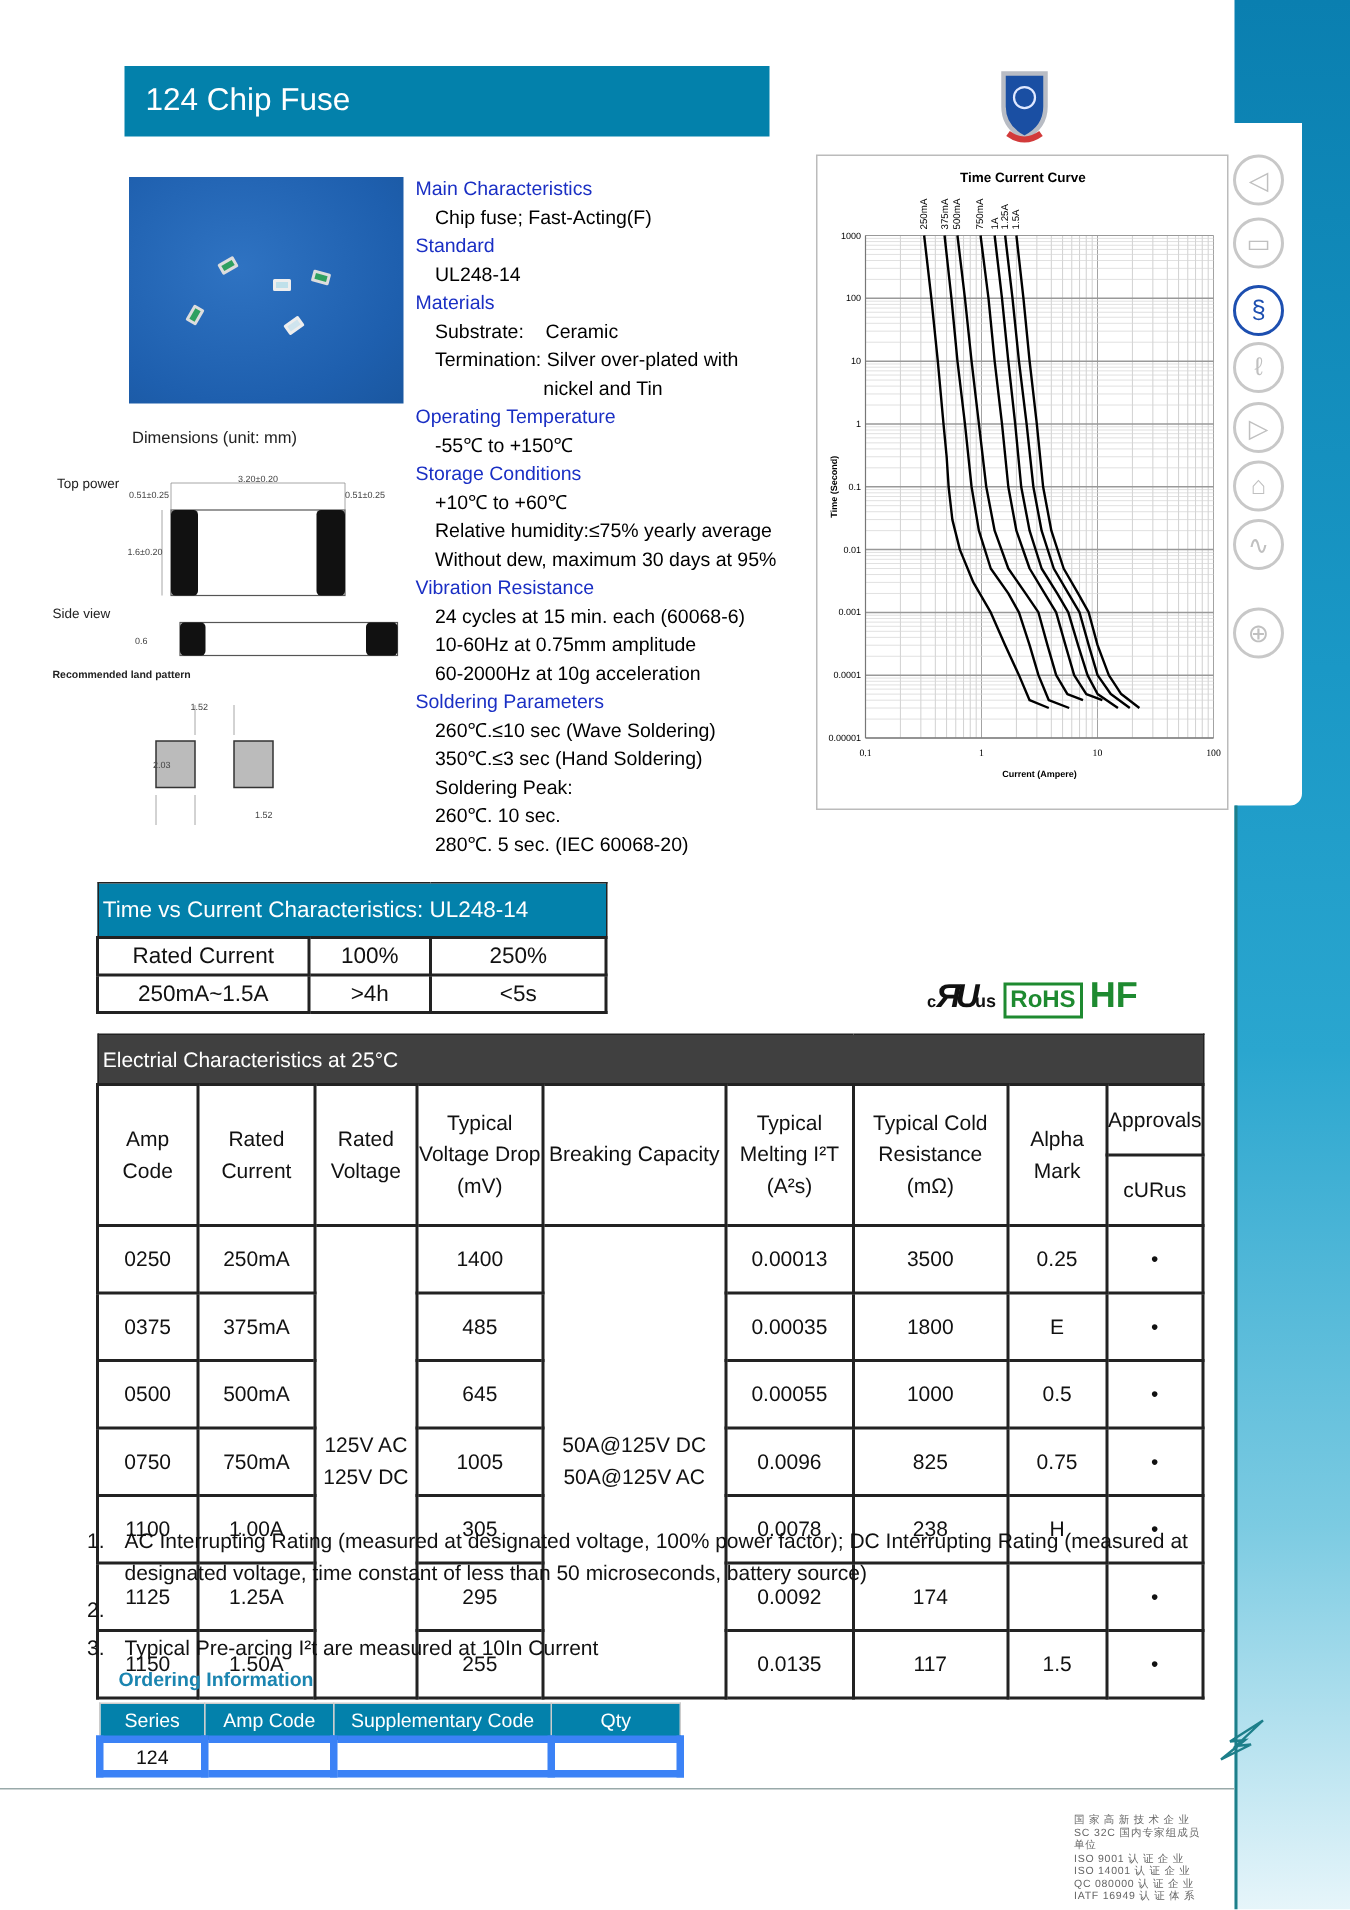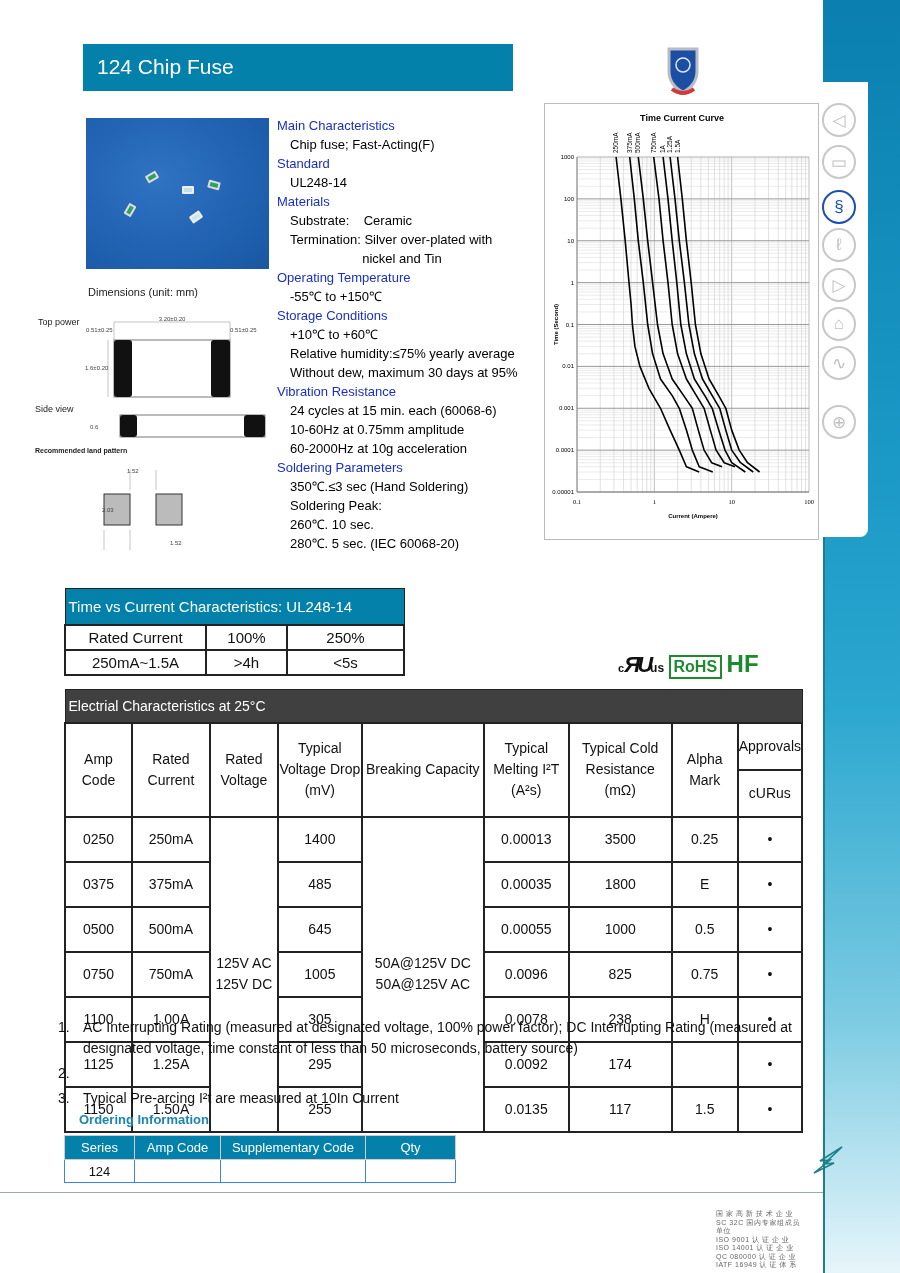--- a/index.html
+++ b/index.html
@@ -25,21 +25,21 @@
   .elec { left: 64px; top: 689px; width: 739px; }
   .elec .cap { background: #404040; color: #fff; font-size: 14px; text-align: left; padding: 4px 3px; height: 33px; border: 1px solid #222; font-weight: normal; }
   .elec th.col, .elec td { border: 2px solid #222; font-size: 14px; font-weight: normal; text-align: center; line-height: 21px; }
   .elec td { height: 45px; }
   .notes { left: 58px; top: 1017px; width: 740px; font-size: 14px; color: #111; line-height: 21px; }
   .notes li { list-style: none; display: flex; margin-bottom: 4px; }
   .notes .n { width: 25px; flex: none; }
   .order-title { left: 79px; top: 1112px; color: #1b85b0; font-weight: bold; font-size: 13px; }
   .order { left: 64px; top: 1135px; width: 392px; }
   .order th { background: #0381ab; color: #fff; font-weight: normal; font-size: 13px; height: 24px; border: 1px solid #ccc; }
-  .order td { border: 1px solid #3b82f6; font-size: 13px; text-align: center; height: 23px; }
+  .order td { border: 5px solid #3b82f6; font-size: 13px; text-align: center; height: 23px; }
   .foot-line { left: 0; top: 1192px; width: 823px; height: 1px; background: #9aa; }
   .cert { left: 716px; top: 1210px; font-size: 7px; line-height: 8.5px; color: #666; letter-spacing: 0.5px; text-align: justify; width: 84px; }
   .logos { left: 618px; top: 650px; width: 185px; height: 30px; }
   .rohs { display: inline-block; border: 2px solid #1e8a30; color: #1e8a30; font-weight: bold; font-size: 16px; padding: 0 3px; line-height: 20px; }
   .hf { color: #1e8a30; font-weight: bold; font-size: 24px; }
   .icon-circle { position: absolute; left: 822px; width: 34px; height: 34px; border: 2px solid #c8c8c8; border-radius: 50%; }
 </style>
 </head>
 <body>
 
@@ -121,20 +121,21 @@
     <div class="v" style="white-space: pre;">-55℃ to +150℃</div>
     <div class="h">Storage Conditions</div>
     <div class="v" style="white-space: pre;">+10℃ to +60℃</div>
     <div class="v" style="white-space: pre;">Relative humidity:≤75% yearly average</div>
     <div class="v" style="white-space: pre;">Without dew, maximum 30 days at 95%</div>
     <div class="h">Vibration Resistance</div>
     <div class="v" style="white-space: pre;">24 cycles at 15 min. each (60068-6)</div>
     <div class="v" style="white-space: pre;">10-60Hz at 0.75mm amplitude</div>
     <div class="v" style="white-space: pre;">60-2000Hz at 10g acceleration</div>
     <div class="h">Soldering Parameters</div>
+    <div class="v" style="white-space: pre;">260℃.≤10 sec (Wave Soldering)</div>
     <div class="v" style="white-space: pre;">350℃.≤3 sec (Hand Soldering)</div>
     <div class="v" style="white-space: pre;">Soldering Peak:</div>
     <div class="v" style="white-space: pre;">260℃. 10 sec.</div>
     <div class="v" style="white-space: pre;">280℃. 5 sec. (IEC 60068-20)</div>
   </div>
 
 <div class="abs chart-box">
   <svg id="tcc" width="275" height="437">
       <line x1="32" y1="53" x2="32" y2="388" stroke="#999" stroke-width="0.6"></line>
       <line x1="55.279652998014555" y1="53" x2="55.279652998014555" y2="388" stroke="#ccc" stroke-width="0.6"></line>

